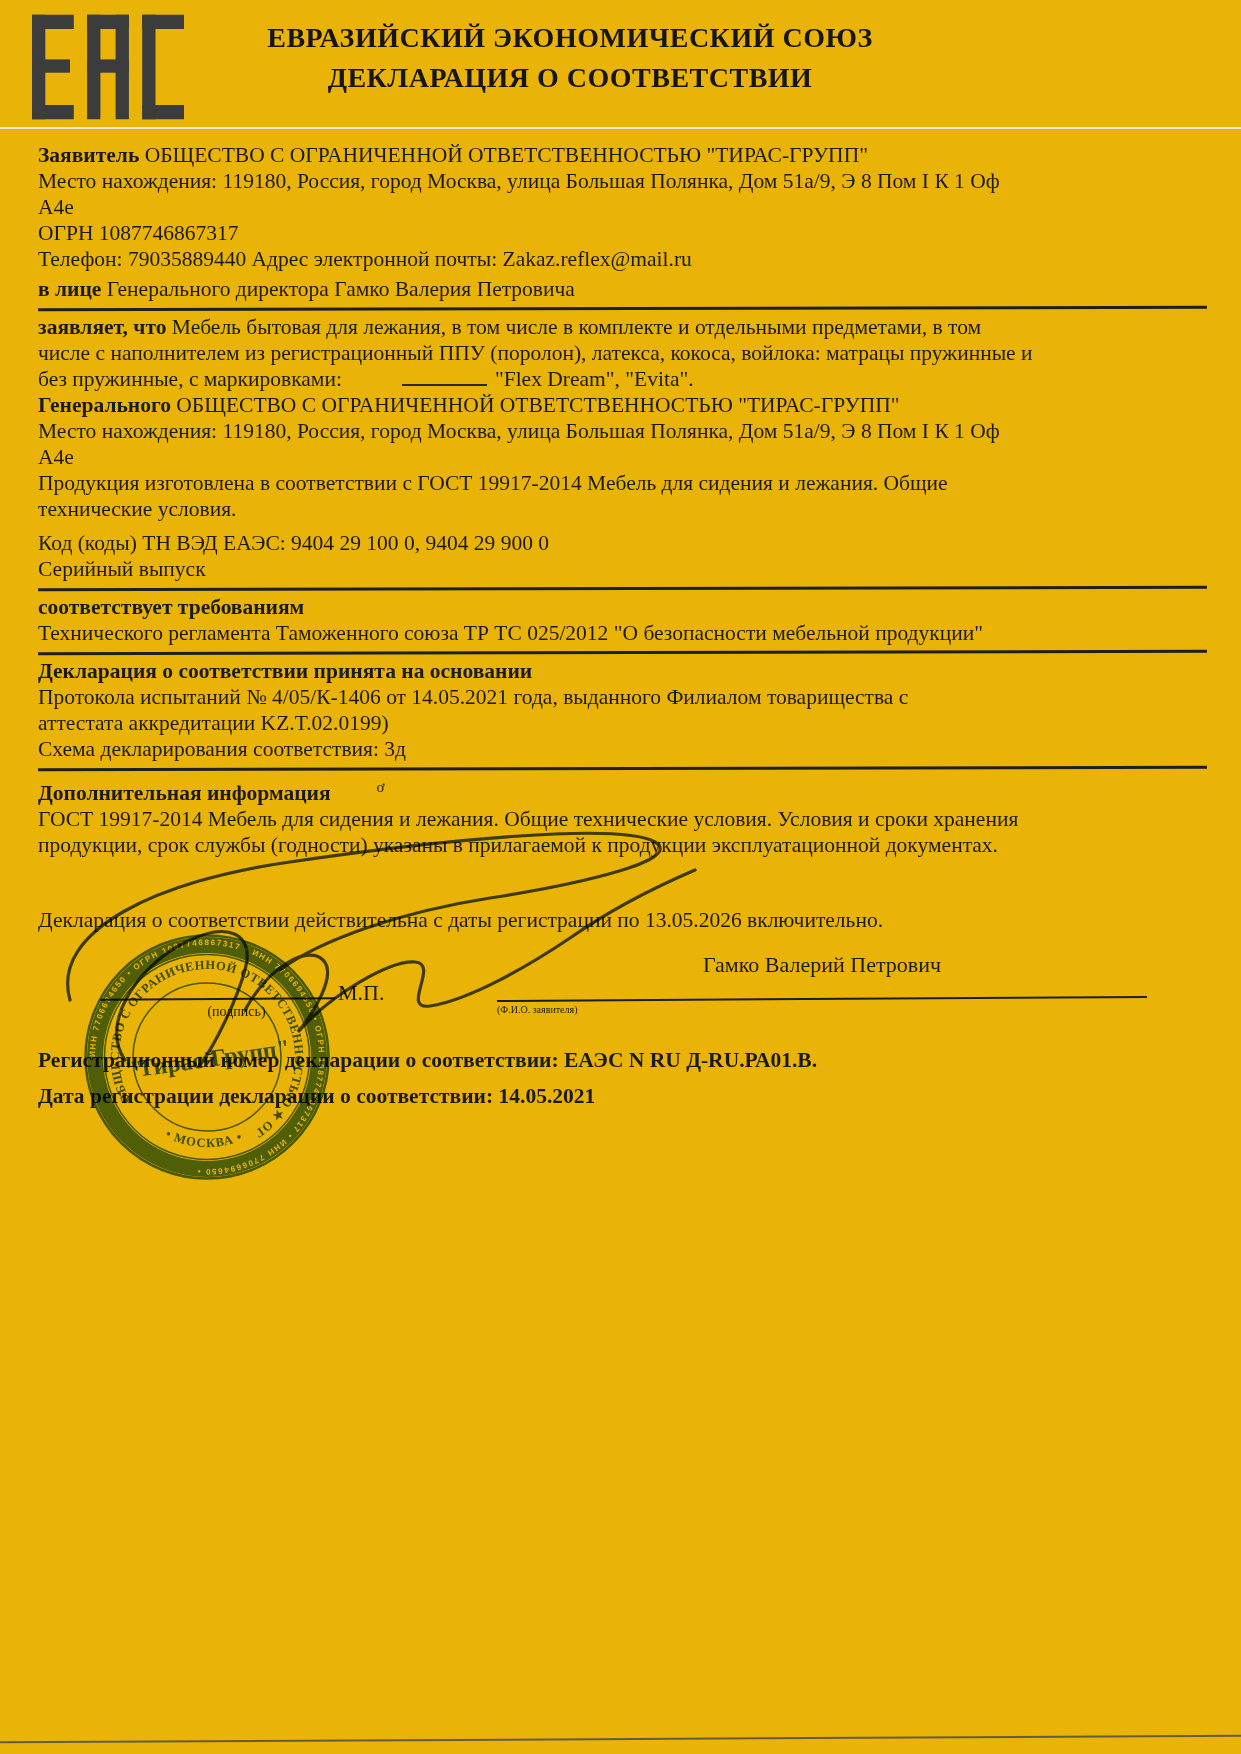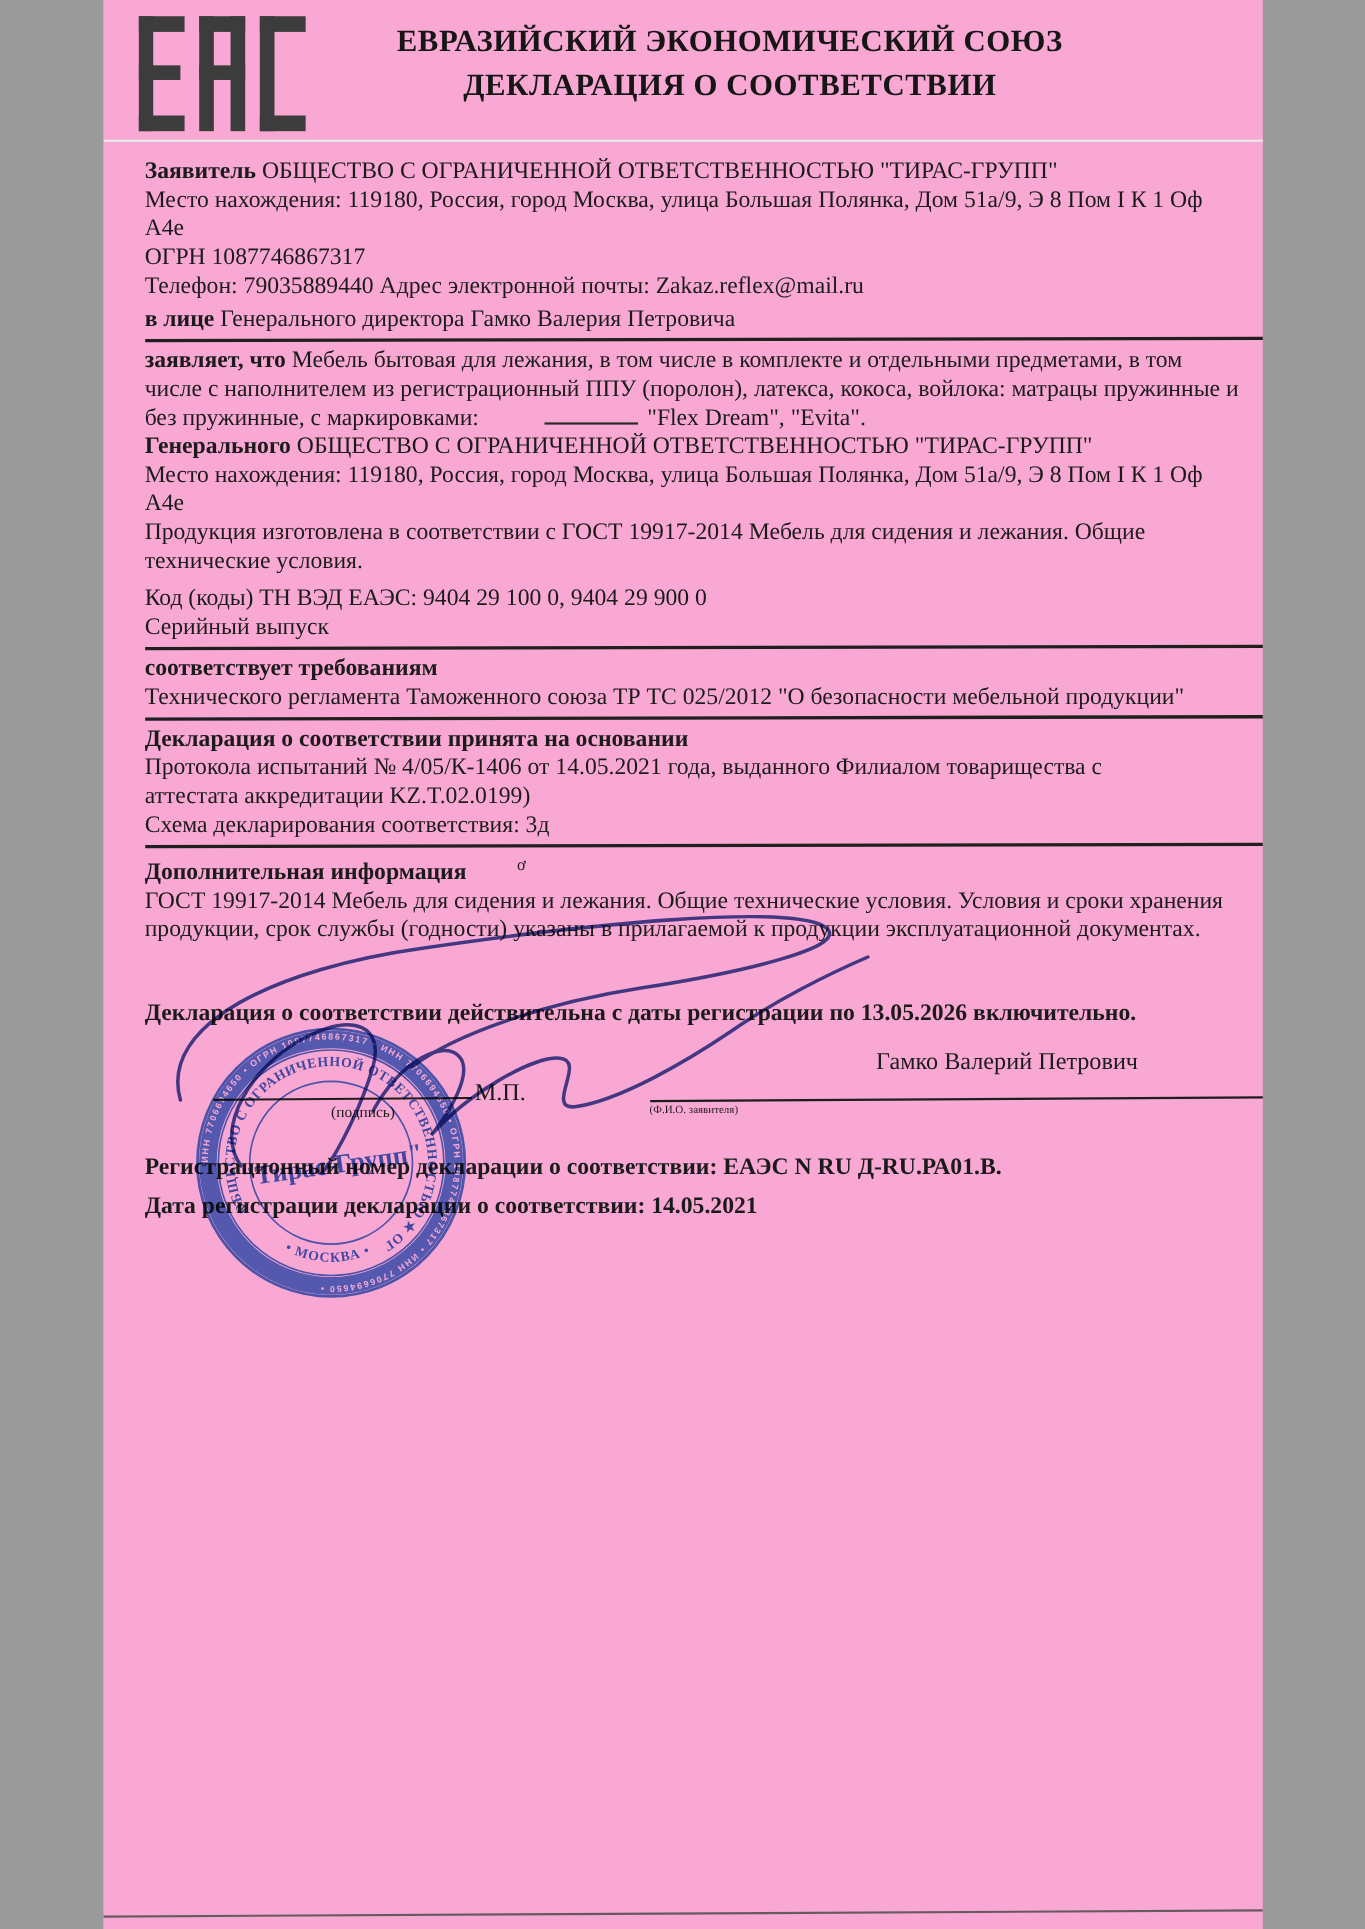--- a/index.html
+++ b/index.html
@@ -1,20 +1,20 @@
 <!DOCTYPE html>
 <html><head>
 <meta charset="utf-8">
 <style>
   html,body{margin:0;padding:0;background:#9a9a9a;}
   .page{
     position:relative;
-    width:1054px;height:1754px;
+    width:1241px;height:1754px;
     margin:0 auto;
-    background:#f9a8d4;
+    background:#eab308;
     font-family:"Liberation Serif", serif;
     color:#1b1b1b;
     overflow:hidden;
   }
   
   .eac{position:absolute;left:32px;top:14px;width:152px;height:106px;}
   .titles{position:absolute;left:140px;top:18px;width:860px;text-align:center;}
   .titles .t{font-size:28px;font-weight:bold;letter-spacing:.5px;line-height:40px;color:#161616;}
   
   .body{
@@ -22,21 +22,21 @@
     font-size:21.5px;line-height:26px;
   }
   .ln{white-space:nowrap;font-family:Liberation Serif, serif;}
   .b{font-weight:bold;}
   .rule{border:none;border-top:3px solid #1f1f1f;margin:5px 0 4px 0;width:1169px;transform:rotate(-0.12deg);}
   .mt4{margin-top:4px;}
   .mt8{margin-top:8px;}
   .fieldline{display:inline-block;width:85px;border-bottom:2px solid #2a2a2a;margin:0 8px 0 60px;}
   .supmark{font-size:15px;vertical-align:super;margin-left:46px;color:#222;}
   
-  .validity{position:absolute;left:38px;top:908px;width:1170px;font-size:21.5px;font-weight:bold;white-space:nowrap;}
+  .validity{position:absolute;left:38px;top:908px;width:1170px;font-size:21.5px;font-weight:normal;white-space:nowrap;}
   .signer-name{position:absolute;left:497px;top:952px;width:650px;text-align:center;font-size:22px;}
   .sig-line-left{position:absolute;left:100px;top:998px;width:235px;border-top:2px solid #1d1d1d;transform:rotate(-0.4deg);}
   .sig-line-right{position:absolute;left:497px;top:998px;width:650px;border-top:2px solid #1d1d1d;transform:rotate(-0.35deg);}
   .sign-caption{position:absolute;left:100px;top:1004px;width:235px;text-align:center;font-size:14px;padding-left:19px;}
   .fio-caption{position:absolute;left:497px;top:1004px;width:650px;text-align:left;font-size:10px;}
   .mp{position:absolute;left:338px;top:980px;font-size:22px;}
   
   .reg-number{position:absolute;left:38px;top:1048px;font-size:21.5px;font-weight:bold;white-space:nowrap;}
   .reg-date{position:absolute;left:38px;top:1084px;font-size:21.5px;font-weight:bold;white-space:nowrap;}
   

